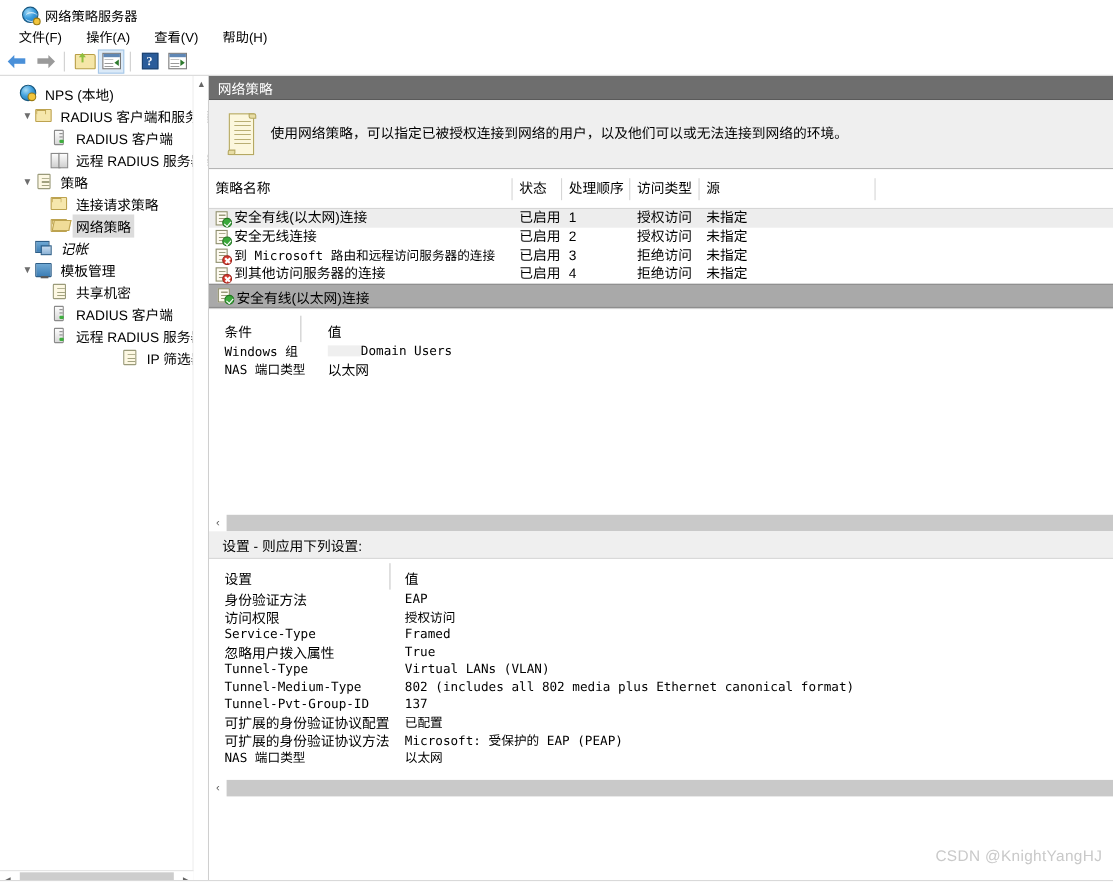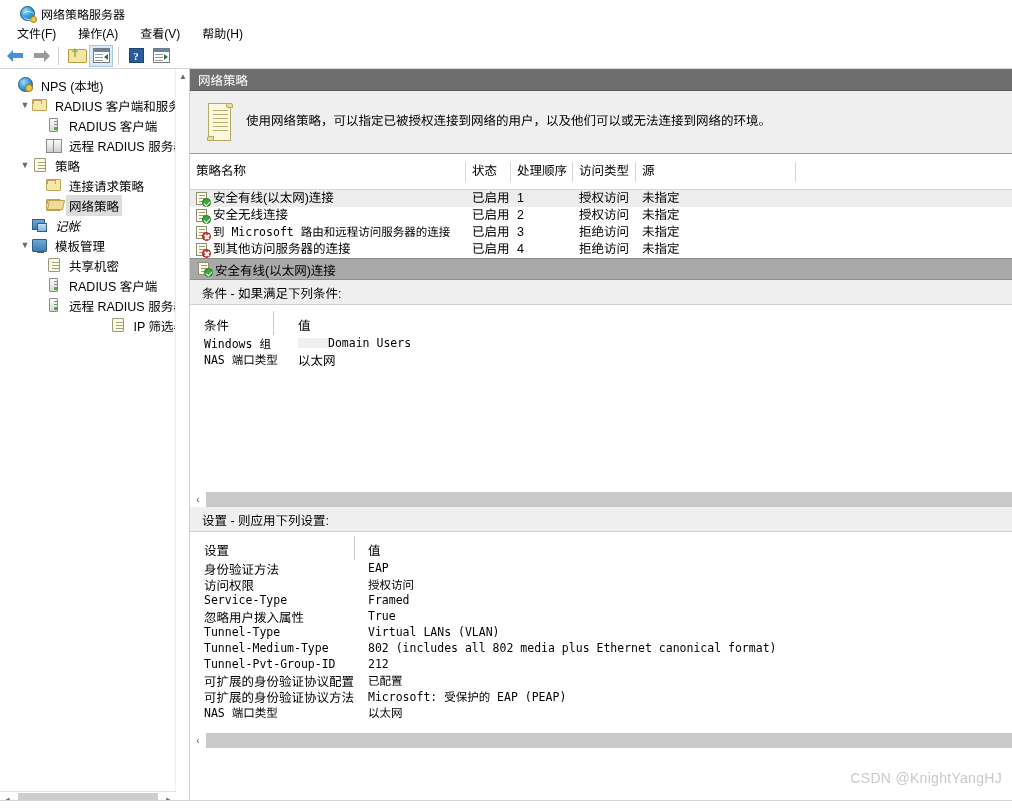--- a/index.html
+++ b/index.html
@@ -505,21 +505,20 @@
       </div>
 
       <div class="detail-header">
         <span class="policy-ico">
           <span class="doc"></span>
             <span class="ok"></span>
         </span>
         <span>安全有线(以太网)连接</span>
       </div>
 
-      <div class="section-title">条件 - 如果满足下列条件:</div>
       <div class="panel-box" style="height:186px;">
         <div class="vline" style="left:83px;top:6px;height:24px;"></div>
         <div class="cond-table">
           <div class="ctrow head">
             <div class="ct-c1">条件</div>
             <div class="ct-c2">值</div>
           </div>
           <div id="cond-rows">
               <div class="ctrow">
                 <div class="ct-c1 mono">Windows 组</div>
@@ -565,21 +564,21 @@
               <div class="strow">
                 <div class="st-c1 mono">Tunnel-Type</div>
                 <div class="st-c2 mono">Virtual LANs (VLAN)</div>
               </div>
               <div class="strow">
                 <div class="st-c1 mono">Tunnel-Medium-Type</div>
                 <div class="st-c2 mono">802 (includes all 802 media plus Ethernet canonical format)</div>
               </div>
               <div class="strow">
                 <div class="st-c1 mono">Tunnel-Pvt-Group-ID</div>
-                <div class="st-c2 mono">212</div>
+                <div class="st-c2 mono">137</div>
               </div>
               <div class="strow">
                 <div class="st-c1">可扩展的身份验证协议配置</div>
                 <div class="st-c2 mono">已配置</div>
               </div>
               <div class="strow">
                 <div class="st-c1">可扩展的身份验证协议方法</div>
                 <div class="st-c2 mono">Microsoft: 受保护的 EAP (PEAP)</div>
               </div>
               <div class="strow">

